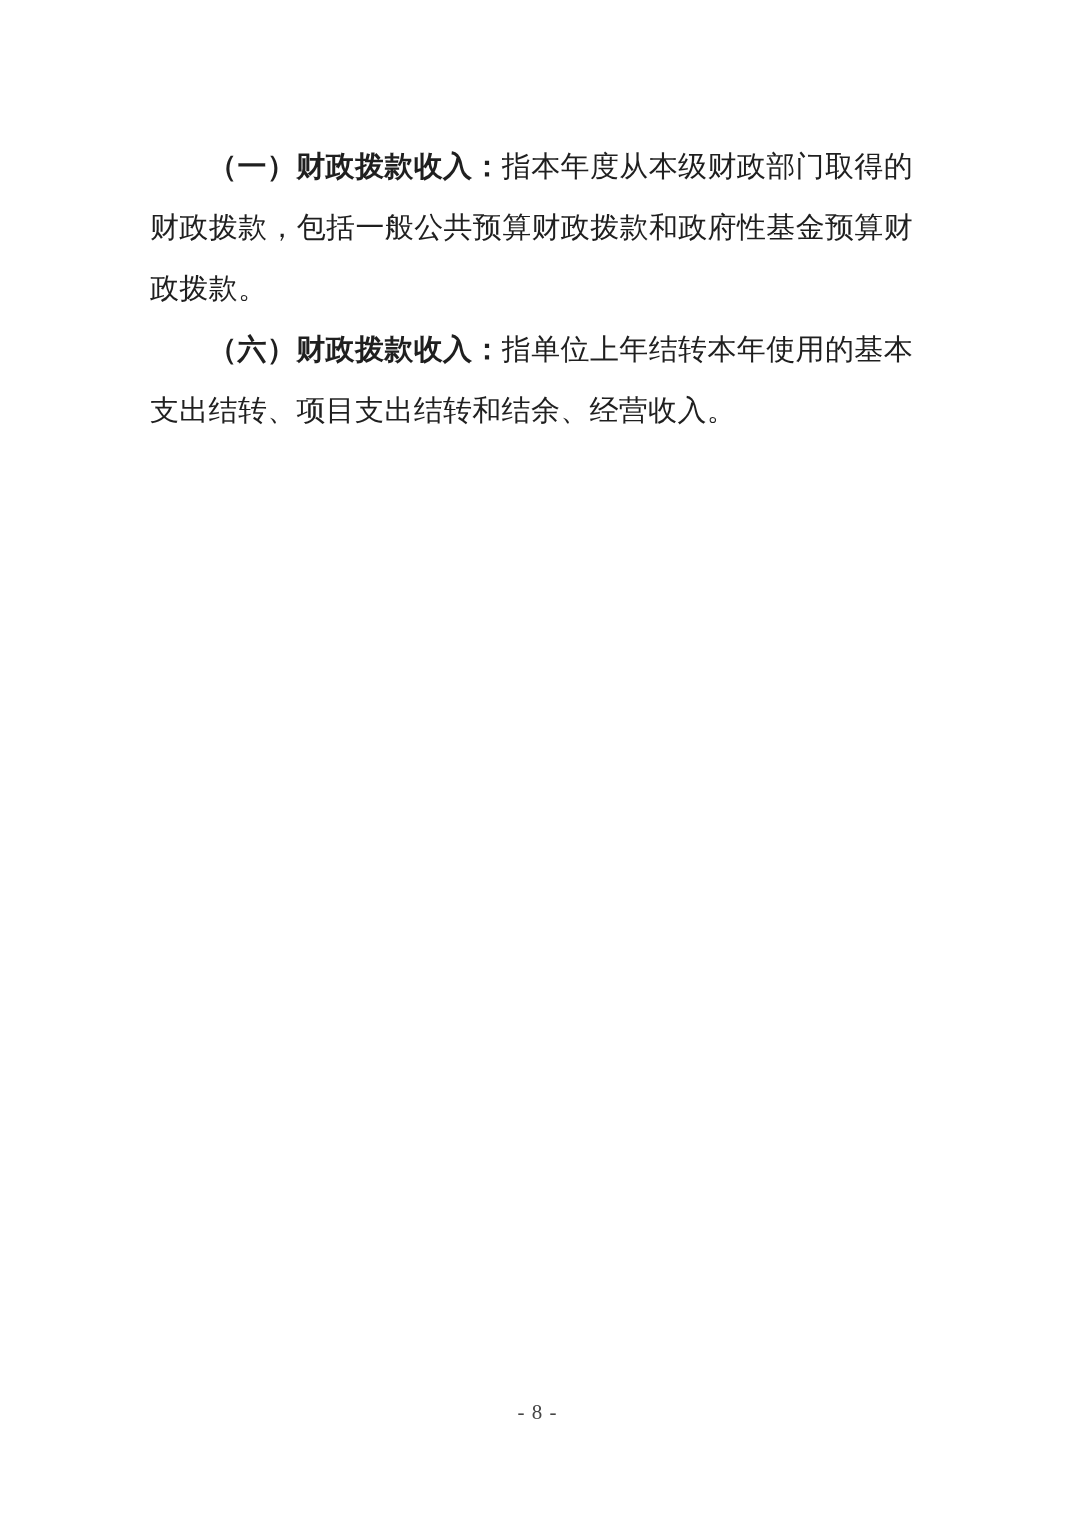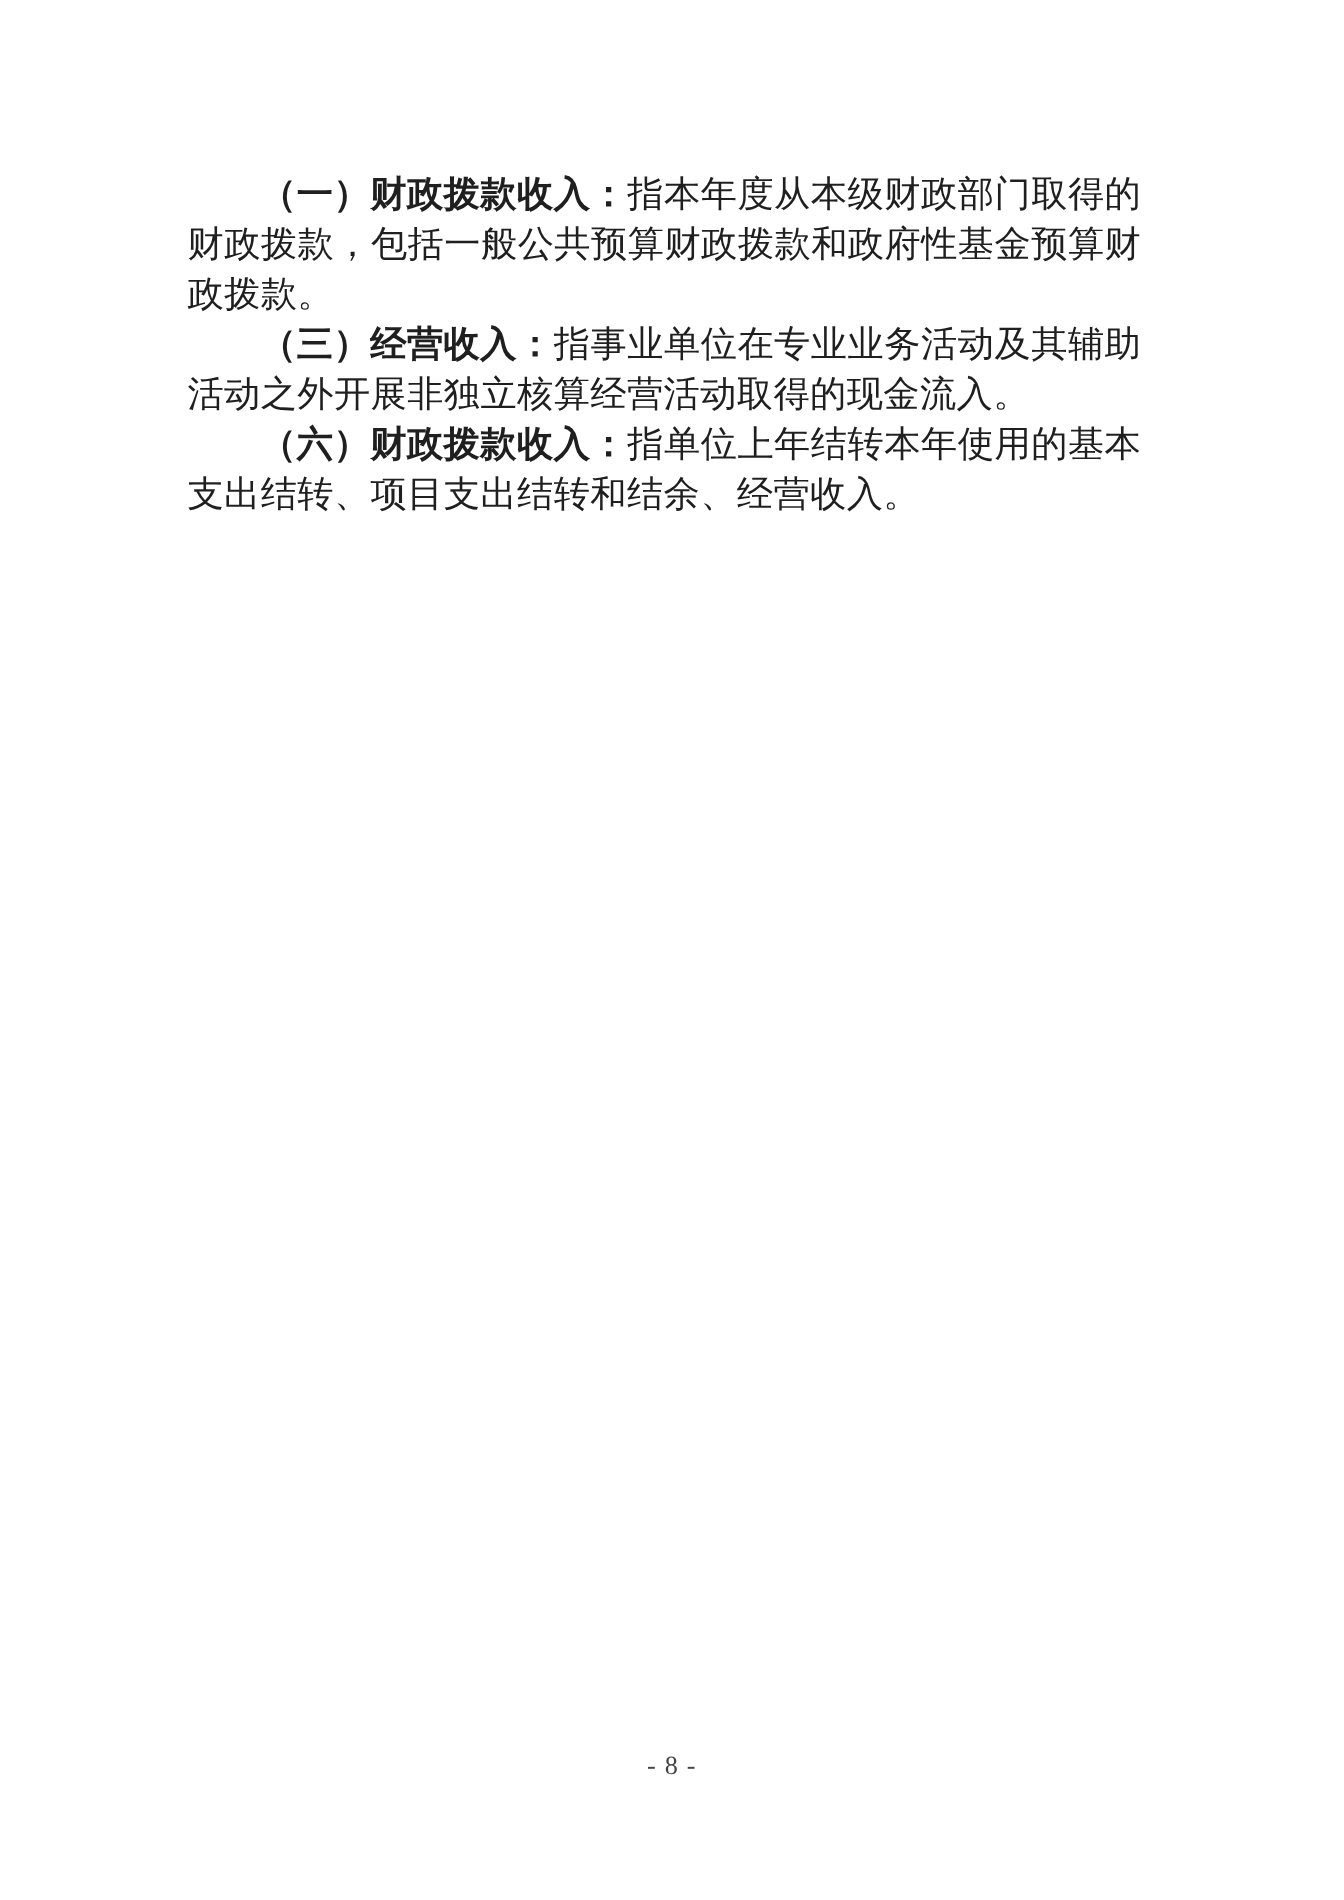--- a/index.html
+++ b/index.html
@@ -14,21 +14,21 @@
     background: #ffffff;
     overflow: hidden;
     font-family: "Liberation Serif", "DejaVu Serif", serif;
   }
   .content {
     position: absolute;
     left: 150px;
     top: 136px;
     width: 763px;
     font-size: 29px;
-    line-height: 40px;
+    line-height: 61px;
     color: #1f1f1f;
     text-align: justify;
     text-justify: inter-character;
     letter-spacing: 0.3px;
   }
   .para {
     margin: 0;
     padding: 0;
     text-indent: 2em;
   }
@@ -48,19 +48,18 @@
     color: #454545;
     letter-spacing: 1px;
   }
 </style>
 </head>
 <body>
 
 <div class="page">
   <main class="content" id="paragraphs">
       <p class="para"><span class="para-heading">（一）财政拨款收入：</span><span class="para-body">指本年度从本级财政部门取得的财政拨款，包括一般公共预算财政拨款和政府性基金预算财政拨款。</span></p>
-      <p class="para"><span class="para-heading">（三）经营收入：</span><span class="para-body">指事业单位在专业业务活动及其辅助活动之外开展非独立核算经营活动取得的现金流入。</span></p>
       <p class="para"><span class="para-heading">（六）财政拨款收入：</span><span class="para-body">指单位上年结转本年使用的基本支出结转、项目支出结转和结余、经营收入。</span></p>
     </main>
   <div class="footer">
     <span>- 8 -</span>
   </div>
 </div>
 
 </body></html>

